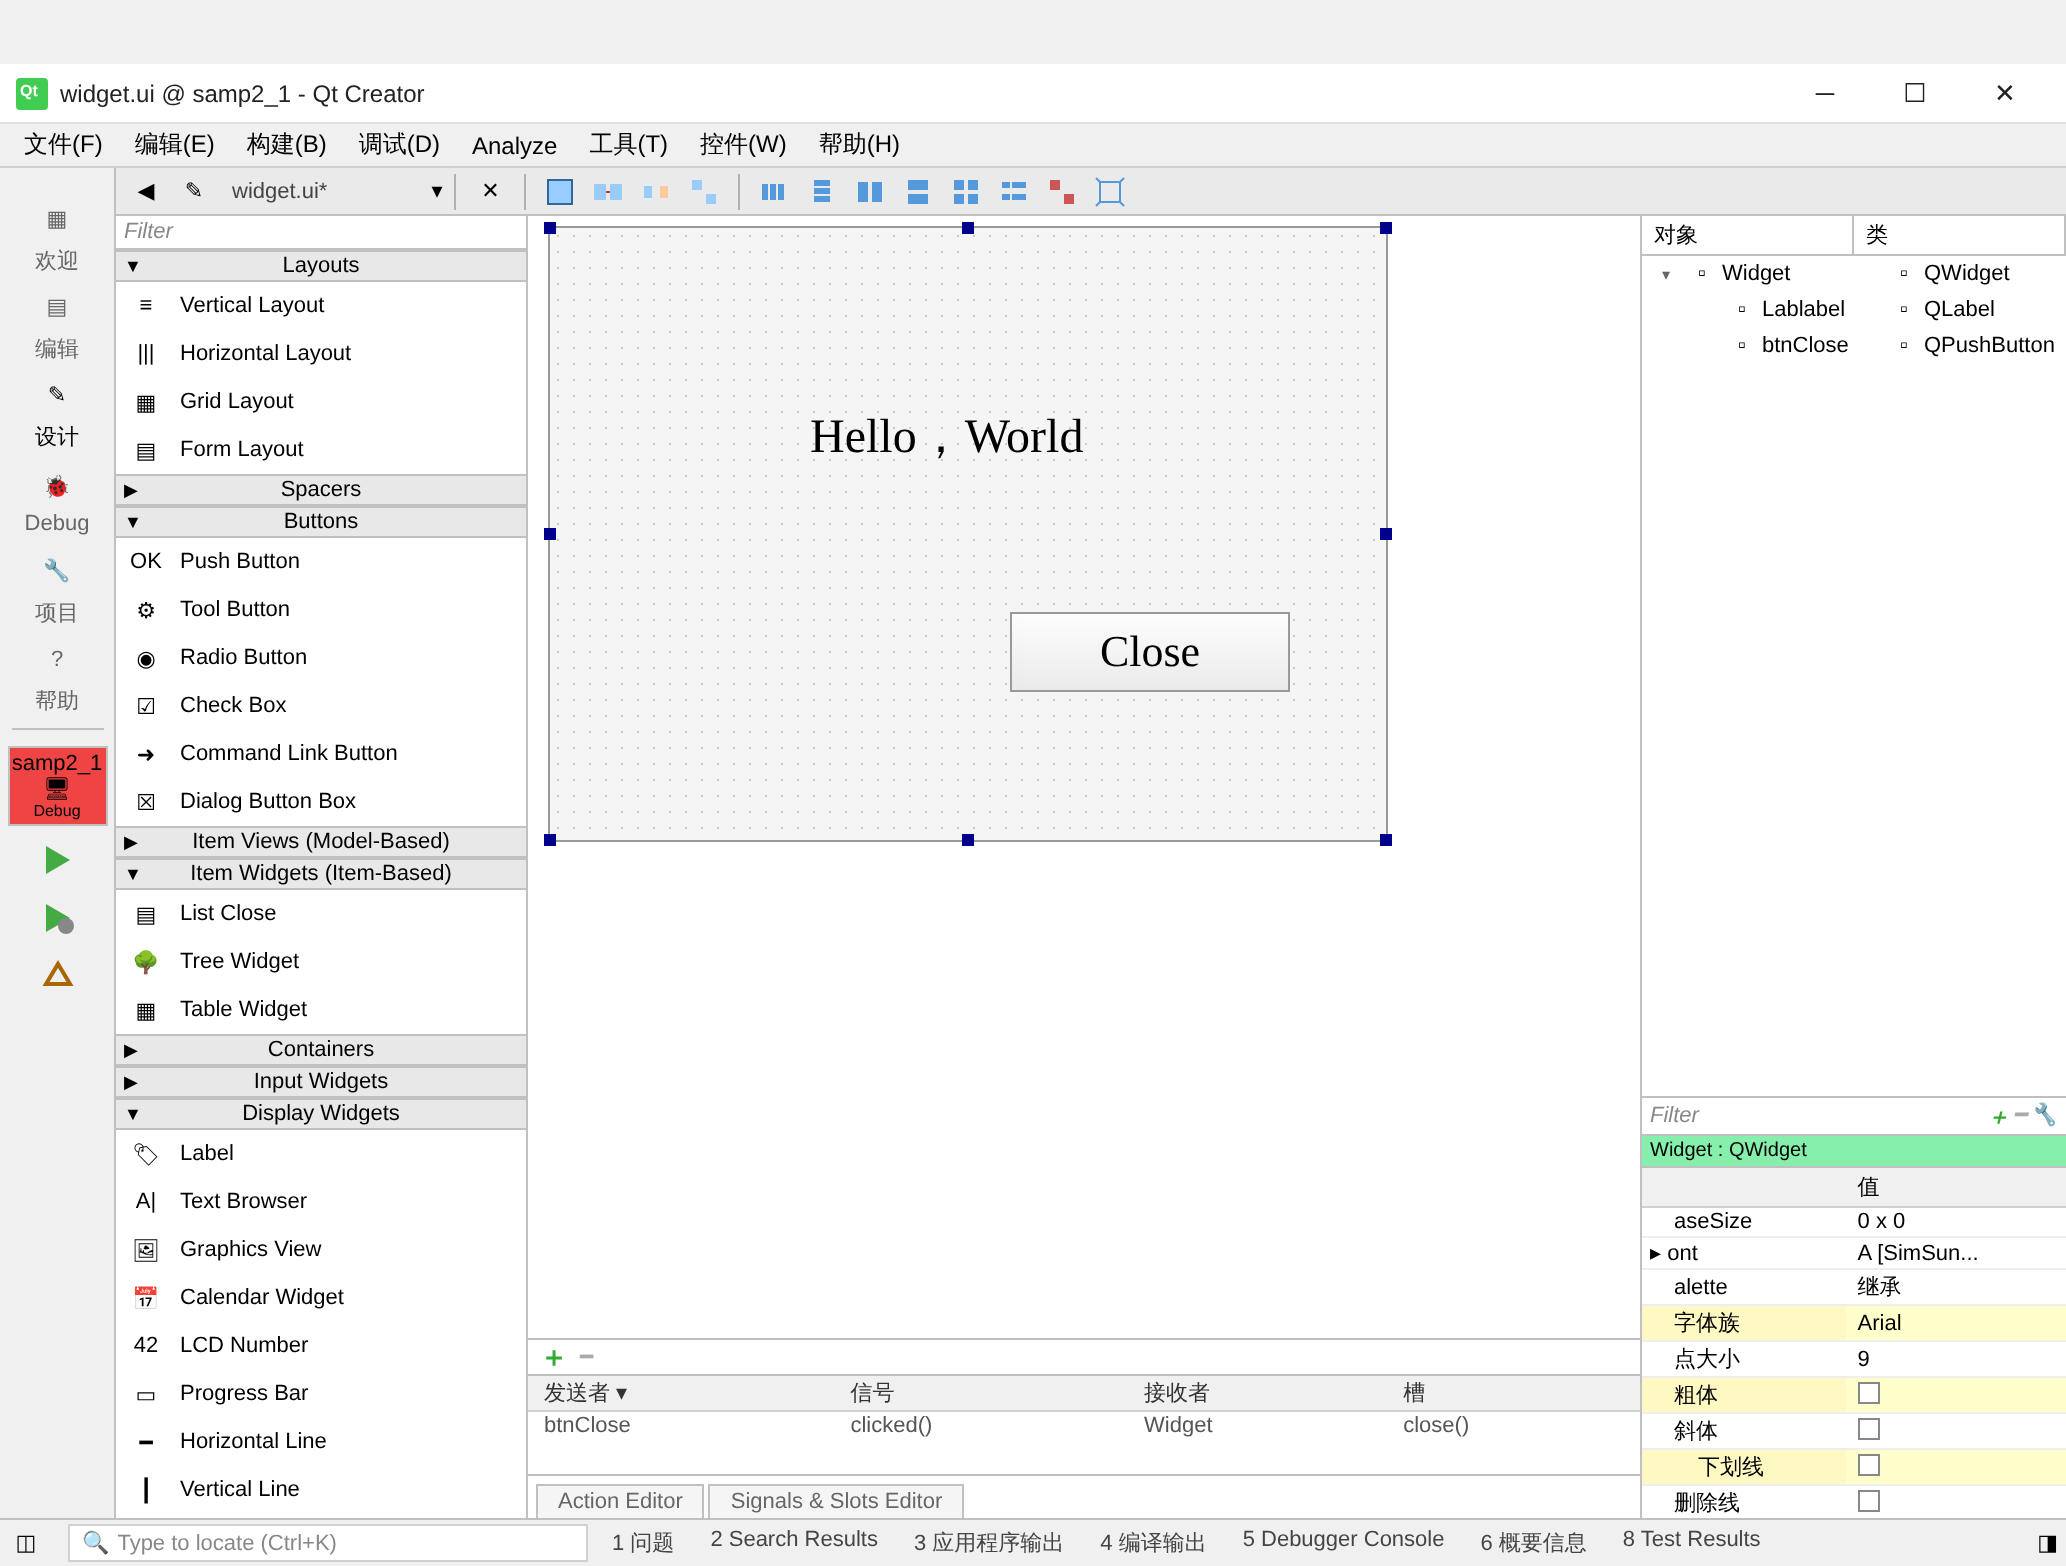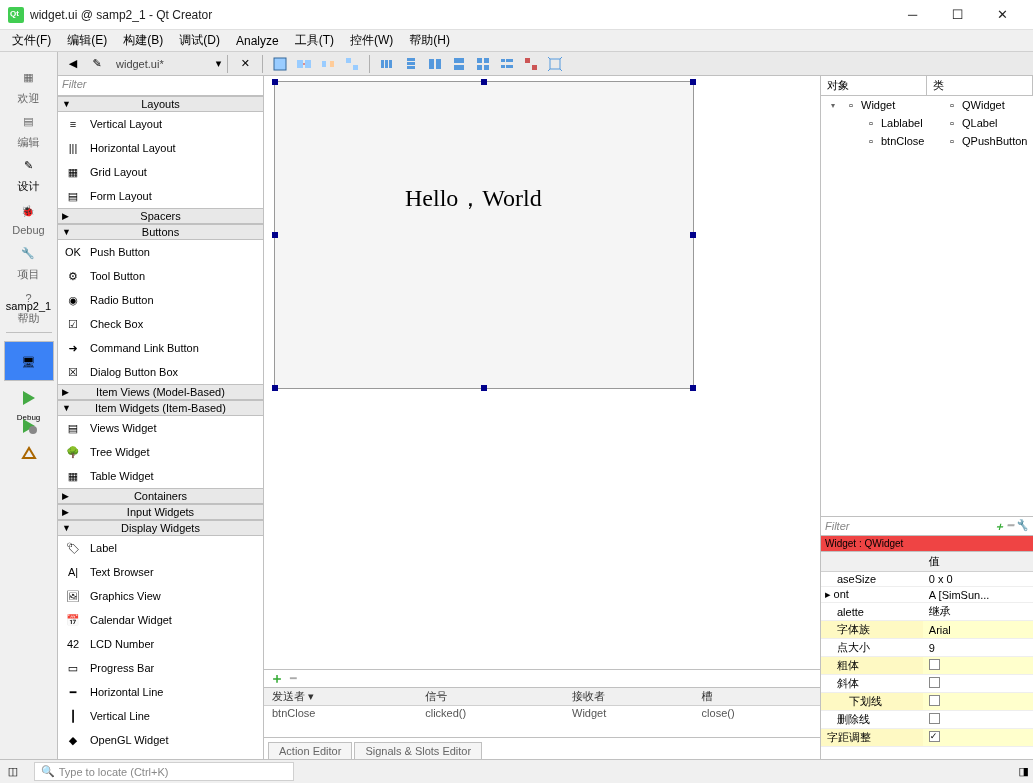--- a/index.html
+++ b/index.html
@@ -1,17 +1,17 @@
 <!DOCTYPE html>
 <html><head>
 <meta charset="utf-8">
 <style>
 *{box-sizing:border-box;margin:0;padding:0;font-family:"Microsoft YaHei",Tahoma,sans-serif;font-size:11px;}
 body{background:#f0f0f0;width:1033px;height:783px;overflow:hidden;display:flex;flex-direction:column;}
-.title-bar{height:30px;background:#fff;border-bottom:1px solid #e0e0e0;display:flex;align-items:center;padding:0 8px;}
+.title-bar{height:30px;background:#fff;border-bottom:1px solid #e0e0e0;display:flex;align-items:center;padding:0 8px;margin-top:32px;}
 .title-bar .qt-logo{width:16px;height:16px;background:#41cd52;border-radius:2px;margin-right:6px;position:relative;}
 .title-bar .qt-logo::after{content:"Qt";color:#fff;font-size:8px;font-weight:bold;position:absolute;top:2px;left:2px;}
 .title-bar .title{flex:1;font-size:12px;color:#222;}
 .title-bar .win-btn{width:45px;height:28px;display:flex;align-items:center;justify-content:center;font-size:13px;color:#222;}
 .menu-bar{height:22px;background:#f0f0f0;display:flex;align-items:center;padding:0 4px;border-bottom:1px solid #d0d0d0;}
 .menu-bar .menu-item{padding:2px 8px;font-size:12px;}
 .main-area{flex:1;display:flex;min-height:0;}
 .left-rail{width:58px;background:#f0f0f0;border-right:1px solid #c0c0c0;display:flex;flex-direction:column;align-items:center;padding-top:12px;}
 .left-rail .mode{width:58px;height:44px;display:flex;flex-direction:column;align-items:center;justify-content:center;font-size:10px;color:#666;gap:2px;}
 .left-rail .mode.sel{color:#000;}
@@ -26,54 +26,54 @@
 .widget-box{width:206px;background:#fff;border-right:1px solid #c0c0c0;display:flex;flex-direction:column;overflow-y:auto;}
 .widget-box .filter{height:20px;border-bottom:1px solid #c0c0c0;padding:2px 4px;color:#888;font-style:italic;font-size:11px;}
 .wgroup{background:#e8e8e8;border-top:1px solid #c0c0c0;border-bottom:1px solid #c0c0c0;text-align:center;font-size:11px;padding:1px 0;position:relative;}
 .wgroup .arrow{position:absolute;left:4px;top:2px;font-size:9px;}
 .witem{display:flex;align-items:center;height:24px;padding:0 4px;gap:6px;}
 .witem .wicon{width:22px;height:22px;display:flex;align-items:center;justify-content:center;}
 .canvas-wrap{flex:1;display:flex;flex-direction:column;background:#fff;min-width:0;}
 .canvas{flex:1;position:relative;background:#fff;overflow:hidden;}
 .form{position:absolute;left:10px;top:5px;width:420px;height:308px;background:#f5f5f5;background-image:radial-gradient(#ccc 0.5px,transparent 0.5px);background-size:8px 8px;border:1px solid #999;}
 .handle{width:6px;height:6px;background:#00008b;position:absolute;}
-.form .lbl{position:absolute;left:130px;top:100px;font-family:"SimSun",serif;font-size:24px;}
+.form .lbl{position:absolute;left:130px;top:88px;font-family:"SimSun",serif;font-size:24px;}
 .form .btn{position:absolute;left:230px;top:192px;width:140px;height:40px;background:linear-gradient(#fdfdfd,#eaeaea);border:1px solid #999;font-family:"SimSun",serif;font-size:22px;display:flex;align-items:center;justify-content:center;}
 .action-strip{height:18px;border-top:1px solid #c0c0c0;display:flex;align-items:center;padding:0 6px;gap:6px;}
 .action-strip .plus{color:#3a3;font-weight:bold;font-size:14px;}
 .sigslot{height:50px;border-top:1px solid #c0c0c0;}
 .sigslot table{width:100%;border-collapse:collapse;font-size:11px;}
 .sigslot th{text-align:left;padding:1px 8px;border-bottom:1px solid #d0d0d0;font-weight:normal;color:#333;background:#f0f0f0;}
 .sigslot td{padding:1px 8px;color:#555;}
 .design-tabs{height:22px;border-top:1px solid #c0c0c0;display:flex;align-items:flex-end;padding-left:4px;font-size:10px;color:#666;}
 .design-tabs .dtab{padding:2px 10px;border:1px solid #c0c0c0;border-bottom:none;background:#f5f5f5;margin-right:2px;}
 .right-panel{width:213px;background:#fff;border-left:1px solid #c0c0c0;display:flex;flex-direction:column;}
 .obj-header{display:flex;border-bottom:1px solid #c0c0c0;font-size:11px;}
 .obj-header div{flex:1;padding:2px 6px;border-right:1px solid #c0c0c0;}
 .obj-tree{flex:0 0 420px;overflow:auto;font-size:11px;}
 .obj-row{display:flex;height:18px;align-items:center;}
 .obj-row .on{flex:1;padding-left:4px;display:flex;align-items:center;gap:3px;}
 .obj-row .oc{width:92px;padding-left:4px;display:flex;align-items:center;gap:3px;}
 .prop-filter{height:20px;border-top:1px solid #c0c0c0;border-bottom:1px solid #c0c0c0;display:flex;align-items:center;padding:0 4px;color:#888;font-style:italic;}
 .prop-filter .pbtn{margin-left:auto;display:flex;gap:2px;}
-.prop-head{background:#ef4444;padding:2px 4px;font-size:10px;border-bottom:1px solid #c0c0c0;}
+.prop-head{background:#86efac;padding:2px 4px;font-size:10px;border-bottom:1px solid #c0c0c0;}
 .prop-table{flex:1;overflow:auto;}
 .prop-table table{width:100%;border-collapse:collapse;font-size:11px;}
 .prop-table th{text-align:left;padding:2px 6px;background:#f0f0f0;border-bottom:1px solid #d0d0d0;font-weight:normal;}
 .prop-table td{padding:1px 6px;border-bottom:1px solid #eee;}
 .prop-table tr.y td:first-child{background:#fef9c3;}
 .prop-table tr.y td:last-child{background:#ffffcc;}
 .prop-table tr.w td{background:#fff;}
 .status-bar{height:24px;background:#f0f0f0;border-top:1px solid #c0c0c0;display:flex;align-items:center;padding:0 4px;gap:12px;font-size:11px;}
 .status-bar .locate{flex:0 0 260px;display:flex;align-items:center;gap:4px;color:#888;border:1px solid #d0d0d0;padding:2px 6px;background:#fff;}
 .status-bar .sitem{color:#444;}
 .cb{width:11px;height:11px;border:1px solid #888;display:inline-block;background:#fff;}
 .cb.ck::after{content:"✓";font-size:9px;position:relative;top:-3px;left:0;}
 .kit-area{width:58px;padding-top:4px;display:flex;flex-direction:column;align-items:center;gap:8px;}
-.kit-btn{width:50px;height:40px;border:1px solid #c0c0c0;background:#3b82f6;font-size:9px;display:flex;flex-direction:column;align-items:center;justify-content:center;gap:44px;}
+.kit-btn{width:50px;height:40px;border:1px solid #c0c0c0;background:#ef4444;font-size:9px;display:flex;flex-direction:column;align-items:center;justify-content:center;}
 .tree-arrow{font-size:8px;color:#666;width:10px;display:inline-block;}
 .smallico{width:14px;height:14px;display:inline-flex;align-items:center;justify-content:center;}
 </style>
 </head>
 <body>
 
 <div class="title-bar">
   <div class="qt-logo"></div>
   <div class="title">widget.ui @ samp2_1 - Qt Creator</div>
   <div class="win-btn">─</div>
@@ -274,21 +274,21 @@
               <span>Command Link Button</span>
             </div>
             <div class="witem">
               <span class="wicon">☒</span>
               <span>Dialog Button Box</span>
             </div>
             <div class="wgroup"><span class="arrow">▶</span>Item Views (Model-Based)</div>
             <div class="wgroup"><span class="arrow">▼</span>Item Widgets (Item-Based)</div>
             <div class="witem">
               <span class="wicon">▤</span>
-              <span>Views Widget</span>
+              <span>List Close</span>
             </div>
             <div class="witem">
               <span class="wicon">🌳</span>
               <span>Tree Widget</span>
             </div>
             <div class="witem">
               <span class="wicon">▦</span>
               <span>Table Widget</span>
             </div>
             <div class="wgroup"><span class="arrow">▶</span>Containers</div>
@@ -338,20 +338,21 @@
           <div class="form">
             <div class="handle" style="left:-3px;top:-3px"></div>
             <div class="handle" style="left:50%;top:-3px;margin-left:-3px"></div>
             <div class="handle" style="right:-3px;top:-3px"></div>
             <div class="handle" style="left:-3px;top:50%;margin-top:-3px"></div>
             <div class="handle" style="right:-3px;top:50%;margin-top:-3px"></div>
             <div class="handle" style="left:-3px;bottom:-3px"></div>
             <div class="handle" style="left:50%;bottom:-3px;margin-left:-3px"></div>
             <div class="handle" style="right:-3px;bottom:-3px"></div>
             <div class="lbl">Hello，World</div>
+            <div class="btn">Close</div>
           </div>
         </div>
         <div class="action-strip">
           <span class="plus">＋</span>
           <span style="color:#aaa">━</span>
         </div>
         <div class="sigslot">
           <table>
             <thead>
                 <tr id="ssheaders">
@@ -462,14 +463,23 @@
     </div>
   </div>
 </div>
 
 <div class="status-bar">
   <div style="width:18px;text-align:center">◫</div>
   <div class="locate">
     <span>🔍</span>
     <span>Type to locate (Ctrl+K)</span>
   </div>
+  <div id="statusitems" style="display:flex;gap:18px">
+      <span class="sitem">1  问题</span>
+      <span class="sitem">2  Search Results</span>
+      <span class="sitem">3  应用程序输出</span>
+      <span class="sitem">4  编译输出</span>
+      <span class="sitem">5  Debugger Console</span>
+      <span class="sitem">6  概要信息</span>
+      <span class="sitem">8  Test Results</span>
+    </div>
   <div style="margin-left:auto">◨</div>
 </div>
 
 </body></html>

